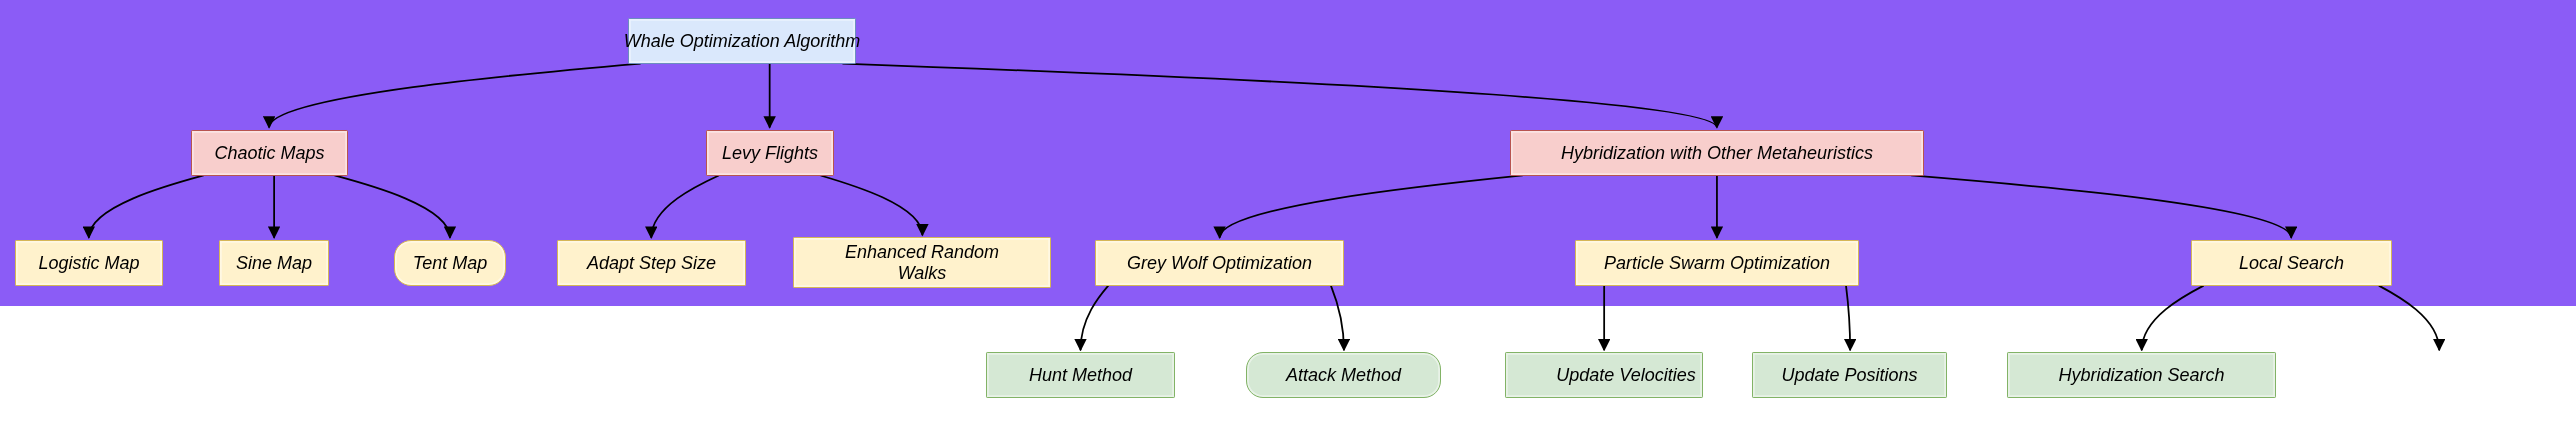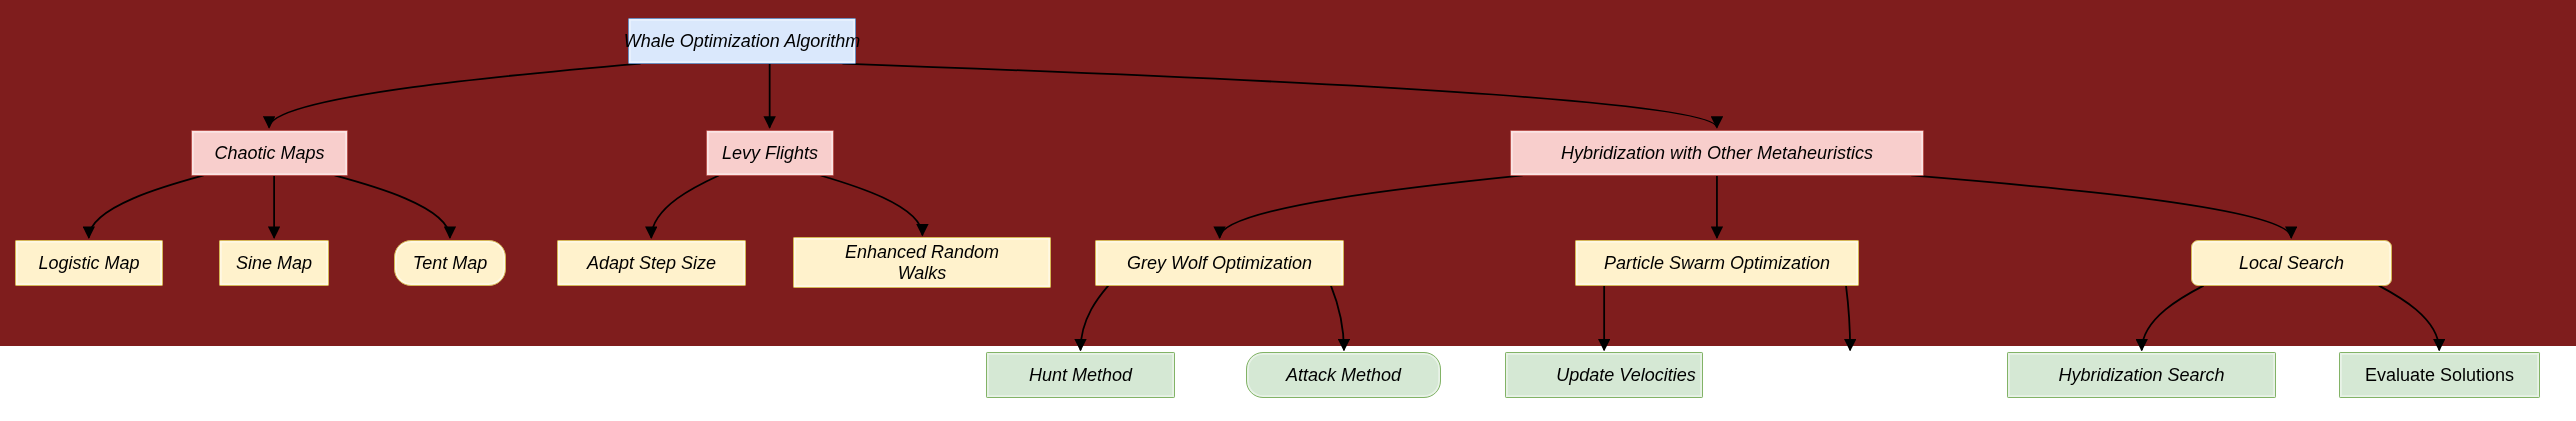--- a/index.html
+++ b/index.html
@@ -6,22 +6,22 @@
     margin: 0;
     padding: 0;
     background: #ffffff;
     width: 2576px;
     height: 422px;
     overflow: hidden;
   }
   #canvas {
     position: relative;
     width: 2576px;
-    height: 346px;
-    background: #7f1d1d;
+    height: 306px;
+    background: #8b5cf6;
     font-family: "Liberation Sans", sans-serif;
   }
   #edges-layer {
     position: absolute;
     left: 0; top: 0;
     width: 2576px; height: 422px;
     z-index: 0;
   }
   .node {
     position: absolute;
@@ -120,33 +120,33 @@
     </div>
   <div class="node wrap" id="n-enhanced" style="background: rgb(255, 242, 204); border-color: rgb(214, 182, 86); font-style: italic;">
       <span class="lbl">Enhanced Random Walks</span>
     </div>
   <div class="node" id="n-greywolf" style="background: rgb(255, 242, 204); border-color: rgb(214, 182, 86); font-style: italic;">
       <span class="lbl">Grey Wolf Optimization</span>
     </div>
   <div class="node" id="n-pso" style="background: rgb(255, 242, 204); border-color: rgb(214, 182, 86); font-style: italic;">
       <span class="lbl">Particle Swarm Optimization</span>
     </div>
-  <div class="node" id="n-local" style="background: rgb(255, 242, 204); border-color: rgb(214, 182, 86); font-style: italic; border-radius: 7px;">
+  <div class="node" id="n-local" style="background: rgb(255, 242, 204); border-color: rgb(214, 182, 86); font-style: italic;">
       <span class="lbl">Local Search</span>
     </div>
   <div class="node" id="n-hunt" style="background: rgb(213, 232, 212); border-color: rgb(130, 179, 102); font-style: italic;">
       <span class="lbl">Hunt Method</span>
     </div>
   <div class="node" id="n-attack" style="background: rgb(213, 232, 212); border-color: rgb(130, 179, 102); font-style: italic;">
       <span class="lbl">Attack Method</span>
     </div>
   <div class="node" id="n-updvel" style="background: rgb(213, 232, 212); border-color: rgb(130, 179, 102); font-style: italic; padding-left: 44px;">
       <span class="lbl">Update Velocities</span>
     </div>
+  <div class="node" id="n-updpos" style="background: rgb(213, 232, 212); border-color: rgb(130, 179, 102); font-style: italic;">
+      <span class="lbl">Update Positions</span>
+    </div>
   <div class="node" id="n-neigh" style="background: rgb(213, 232, 212); border-color: rgb(130, 179, 102); font-style: italic;">
       <span class="lbl">Hybridization Search</span>
-    </div>
-  <div class="node" id="n-eval" style="background: rgb(213, 232, 212); border-color: rgb(130, 179, 102); font-style: normal;">
-      <span class="lbl">Evaluate Solutions</span>
     </div>
 
 </div>
 
 
 </body></html>

